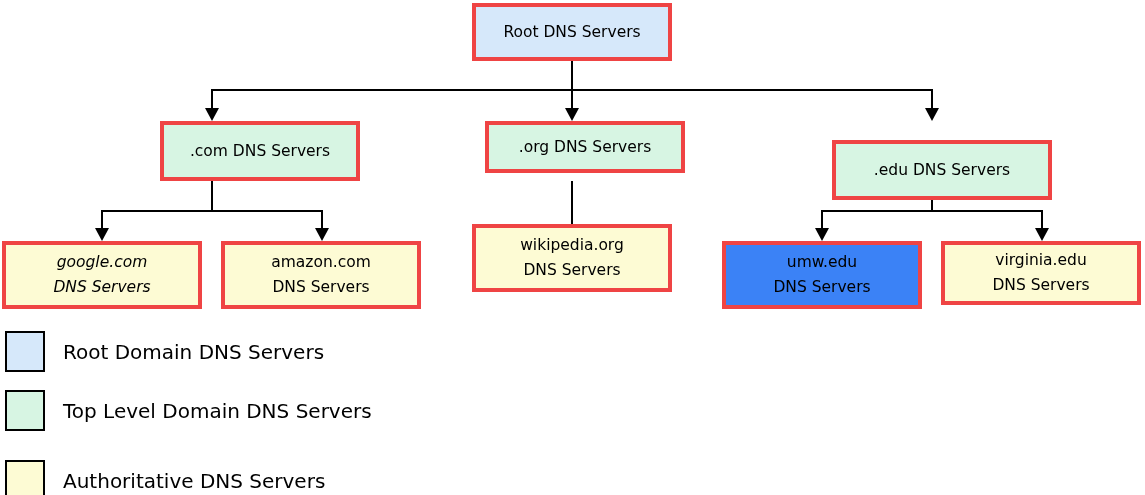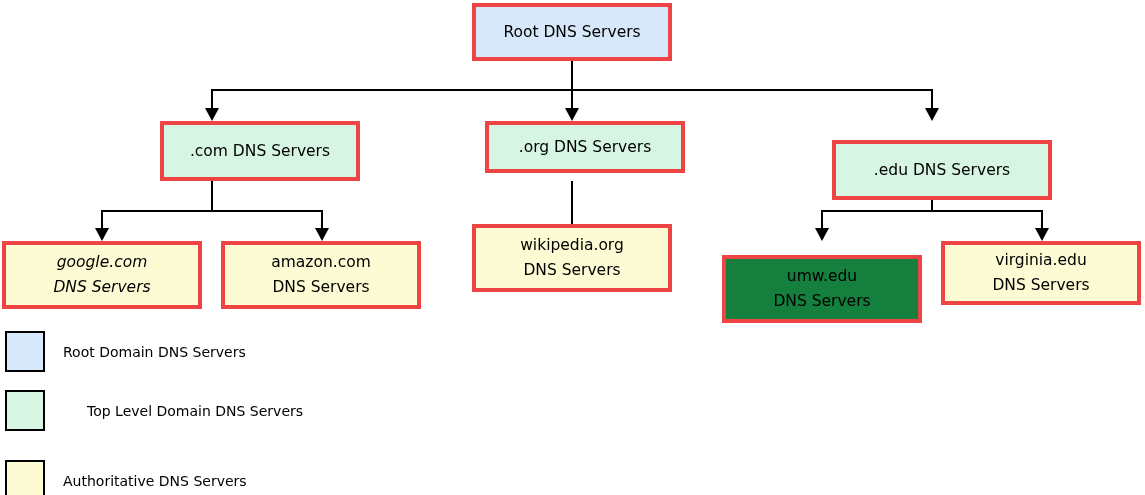--- a/index.html
+++ b/index.html
@@ -39,31 +39,31 @@
   .node-wikipedia { left: 472px; top: 224px; width: 200px; height: 68px; }
   .node-umw       { left: 722px; top: 241px; width: 200px; height: 68px; }
   .node-virginia  { left: 941px; top: 241px; width: 200px; height: 64px; }
   .legend-item {
     position: absolute;
     left: 5px;
     display: flex;
     align-items: center;
   }
   .legend-item-0 { top: 331px; }
-  .legend-item-1 { top: 390px; gap: 24px; }
+  .legend-item-1 { top: 390px; }
   .legend-item-2 { top: 460px; justify-content: flex-end; }
   .legend-swatch {
     box-sizing: border-box;
     width: 40px; height: 41px;
     border: 2px solid #000000;
     flex: 0 0 auto;
   }
   .legend-label {
     margin-left: 18px;
-    font-size: 14px;
+    font-size: 20px;
     white-space: nowrap;
   }
 </style>
 </head>
 <body>
 
 <div class="canvas">
 
   <svg class="edges" viewBox="0 0 1145 495" xmlns="http://www.w3.org/2000/svg">
 
@@ -99,21 +99,21 @@
   <div class="node node-com" style="background-color: rgb(215, 245, 227);">.com DNS Servers</div>
   <div class="node node-org" style="background-color: rgb(215, 245, 227);">.org DNS Servers</div>
   <div class="node node-edu" style="background-color: rgb(215, 245, 227);">.edu DNS Servers</div>
 
   <div class="node node-google" style="background-color: rgb(253, 251, 212); font-style: italic;">google.com
 DNS Servers</div>
   <div class="node node-amazon" style="background-color: rgb(253, 251, 212);">amazon.com
 DNS Servers</div>
   <div class="node node-wikipedia" style="background-color: rgb(253, 251, 212);">wikipedia.org
 DNS Servers</div>
-  <div class="node node-umw" style="background-color: #15803d; margin-top: 14px;">umw.edu
+  <div class="node node-umw" style="background-color: #3b82f6;">umw.edu
 DNS Servers</div>
   <div class="node node-virginia" style="background-color: rgb(253, 251, 212);">virginia.edu
 DNS Servers</div>
 
   <div class="legend-item legend-item-0">
     <span class="legend-swatch" style="background-color: rgb(214, 232, 250);"></span>
     <span class="legend-label">Root Domain DNS Servers</span>
   </div>
   <div class="legend-item legend-item-1">
     <span class="legend-swatch" style="background-color: rgb(215, 245, 227);"></span>

